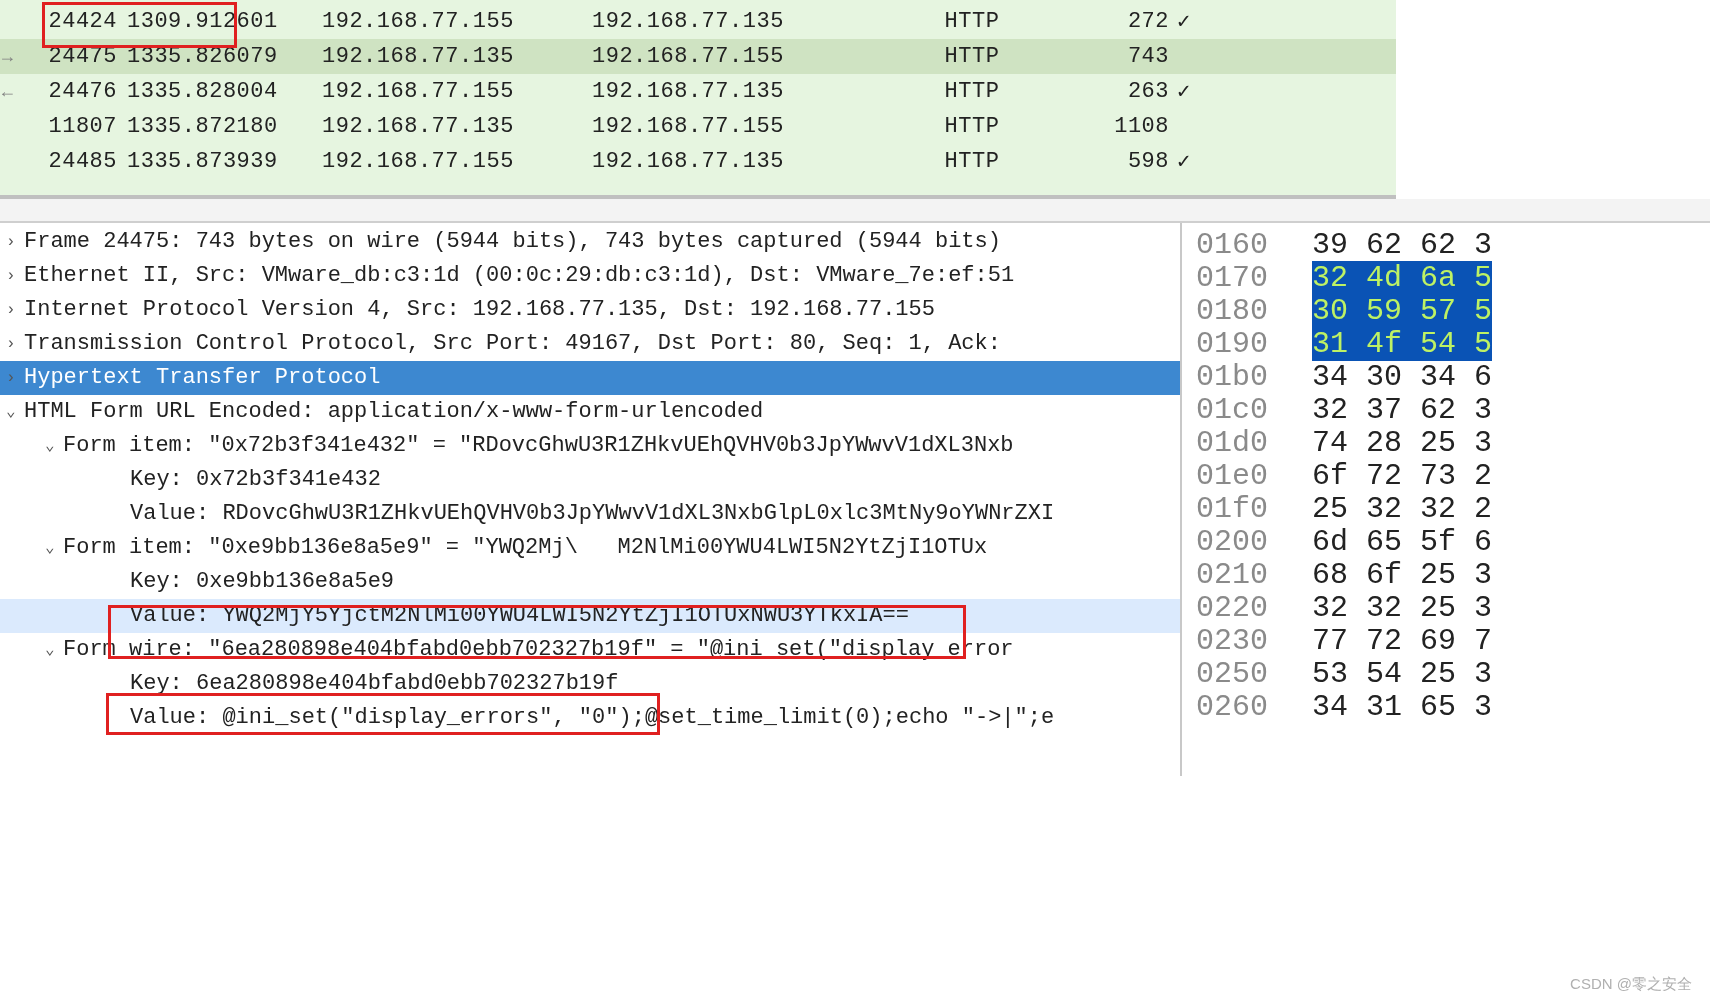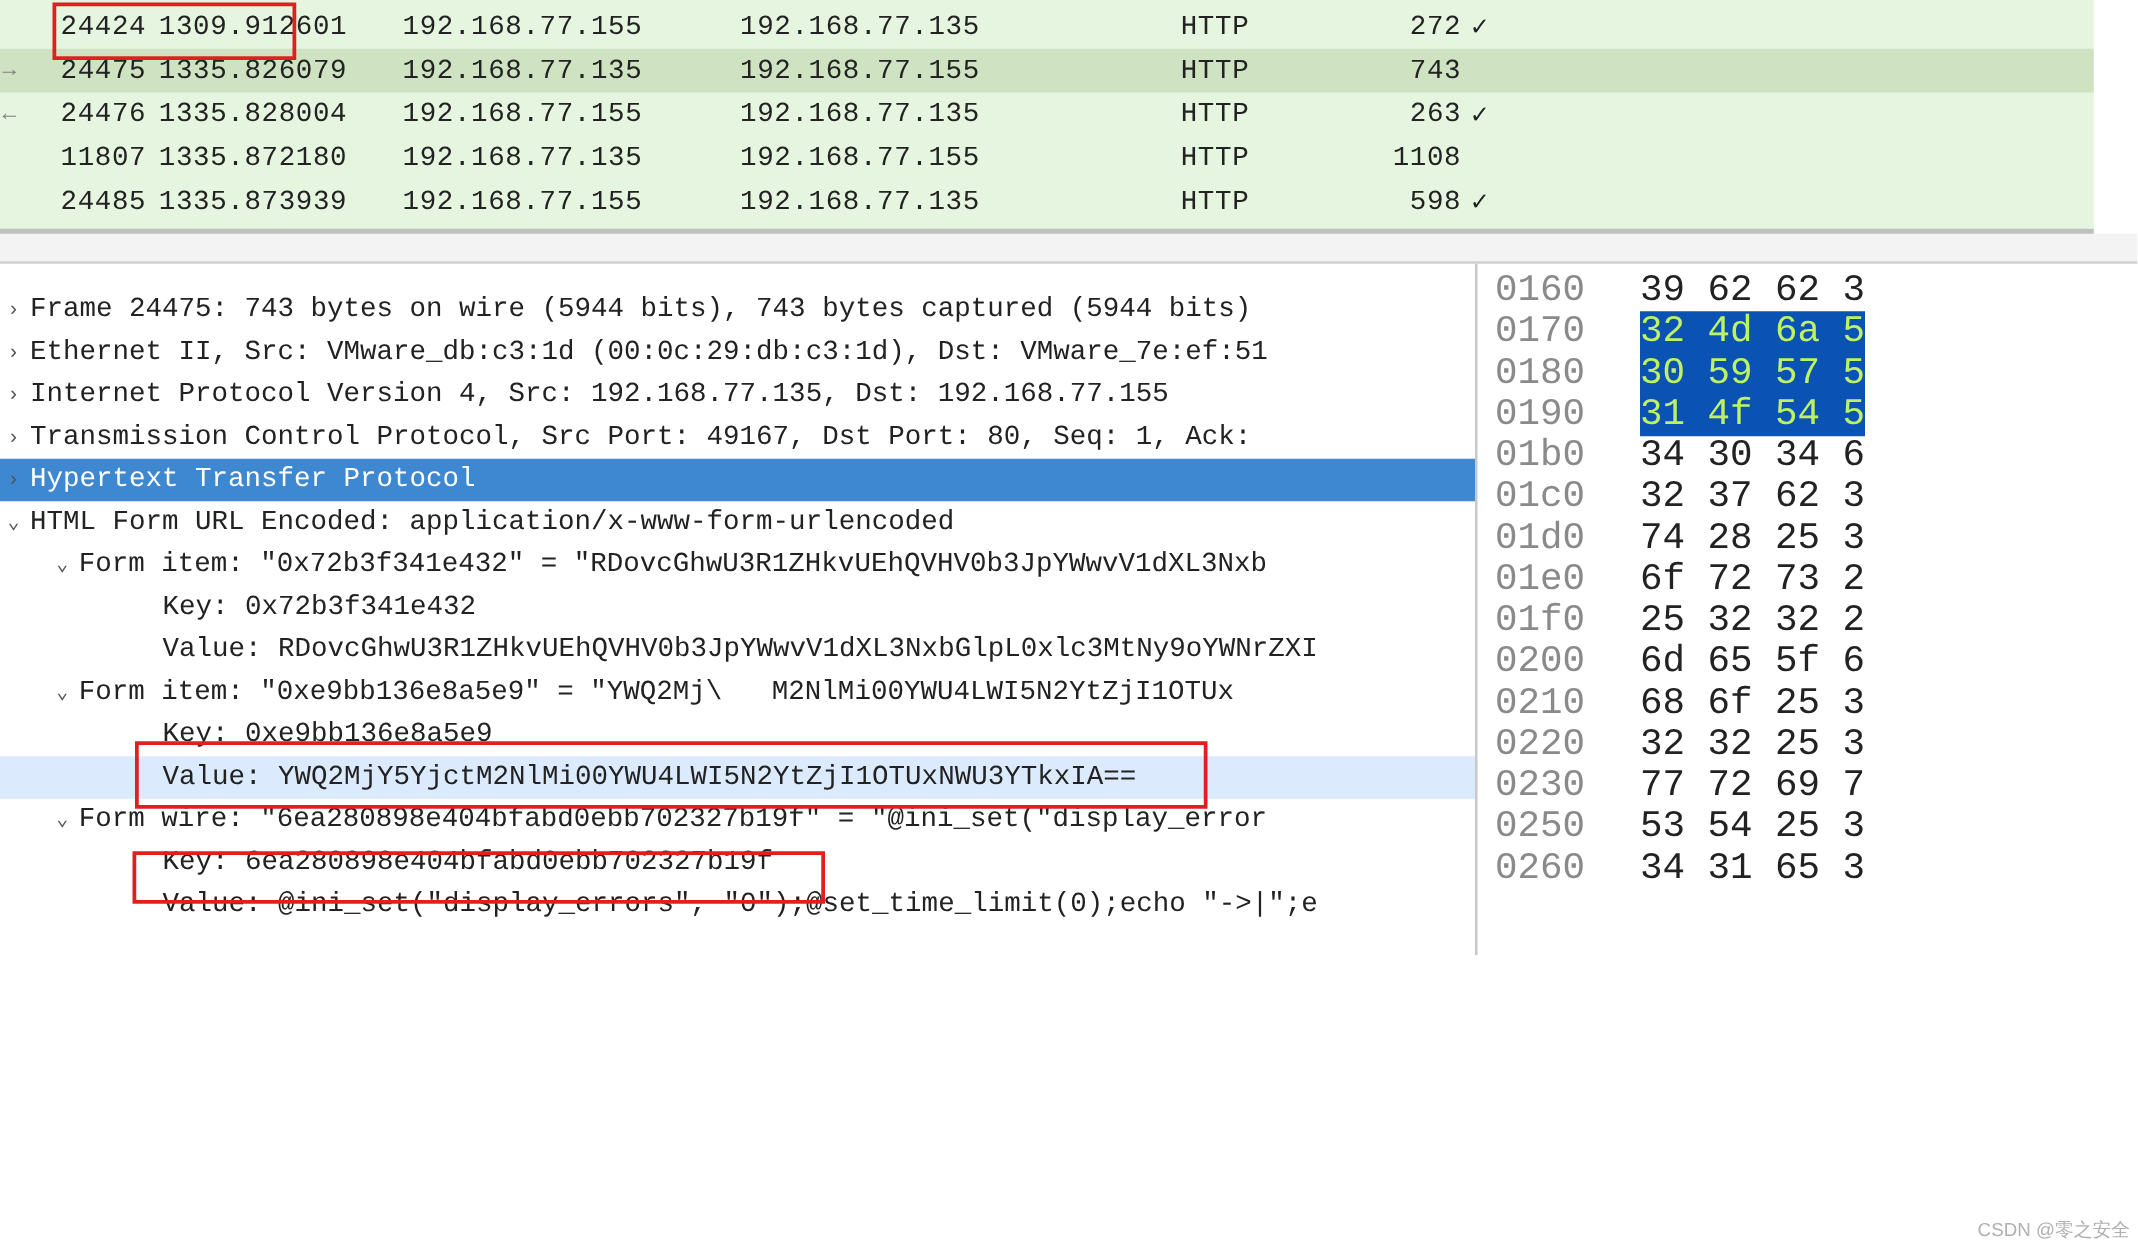--- a/index.html
+++ b/index.html
@@ -8,22 +8,22 @@
     font-family: "Consolas", "Menlo", "Courier New", monospace;
     font-size: 22px;
     background: #ffffff;
     color: #222;
     width: 1710px;
   }
   .packet-list {
     background: #e6f5e0;
     border-bottom: 4px solid #c0c0c0;
     padding-top: 4px;
-    padding-bottom: 4px;
-    width: 1675px;
+    padding-bottom: 16px;
+    width: 1396px;
     position: relative;
   }
   .packet-row {
     display: flex;
     align-items: center;
     height: 35px;
     padding-left: 22px;
     position: relative;
     white-space: pre;
     letter-spacing: 0.5px;
@@ -58,21 +58,21 @@
   .lower-pane {
     display: flex;
     width: 1710px;
     height: 555px;
     border-top: 2px solid #cfcfcf;
   }
   .tree-pane {
     width: 1182px;
     overflow: hidden;
     border-right: 2px solid #c8c8c8;
-    padding-top: 20px;
+    padding-top: 2px;
     position: relative;
     font-size: 22px;
     line-height: 34px;
   }
   .tree-row {
     display: block;
     white-space: pre;
     padding-left: 6px;
   }
   .tree-row.sel { background: #3d88d0; color: #fff; }
@@ -94,21 +94,21 @@
     line-height: 33px;
     overflow: hidden;
   }
   .hex-row { white-space: pre; }
   .hex-offset { color: #8a8a8a; display:inline-block; width:80px;}
   .hex-bytes { }
   .hex-sel { background: #0a53b5; color: #bef264; }
 
   .watermark {
     position: fixed;
-    right: 6px;
+    right: 18px;
     bottom: 2px;
     font-size: 15px;
     color: #b0b0b0;
     font-family: sans-serif;
     z-index: 100;
   }
 </style>
 </head>
 <body>
 

